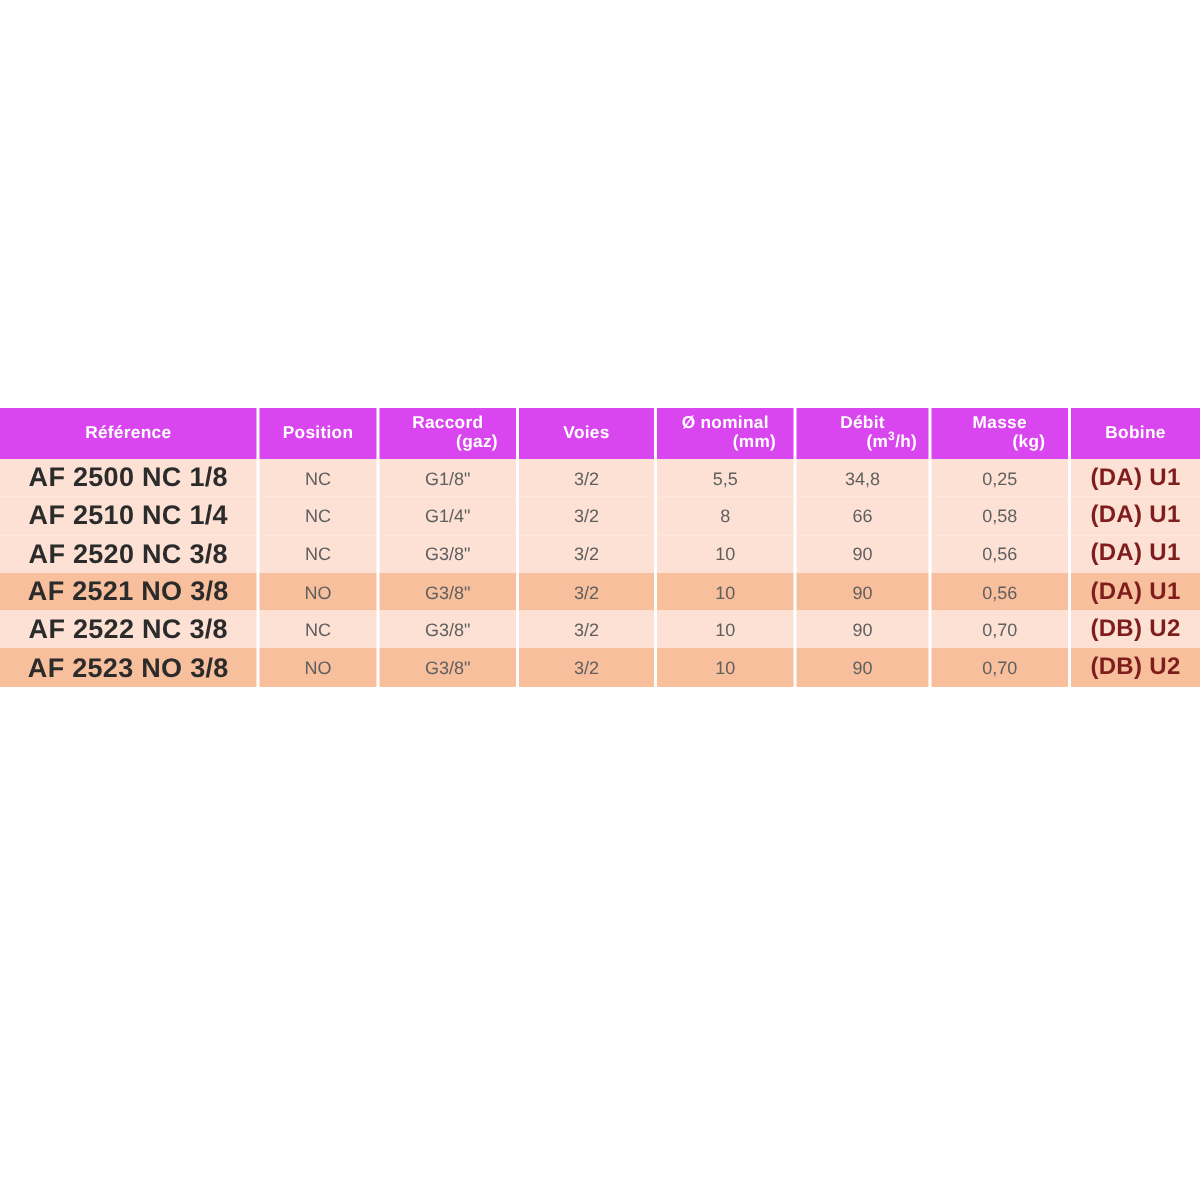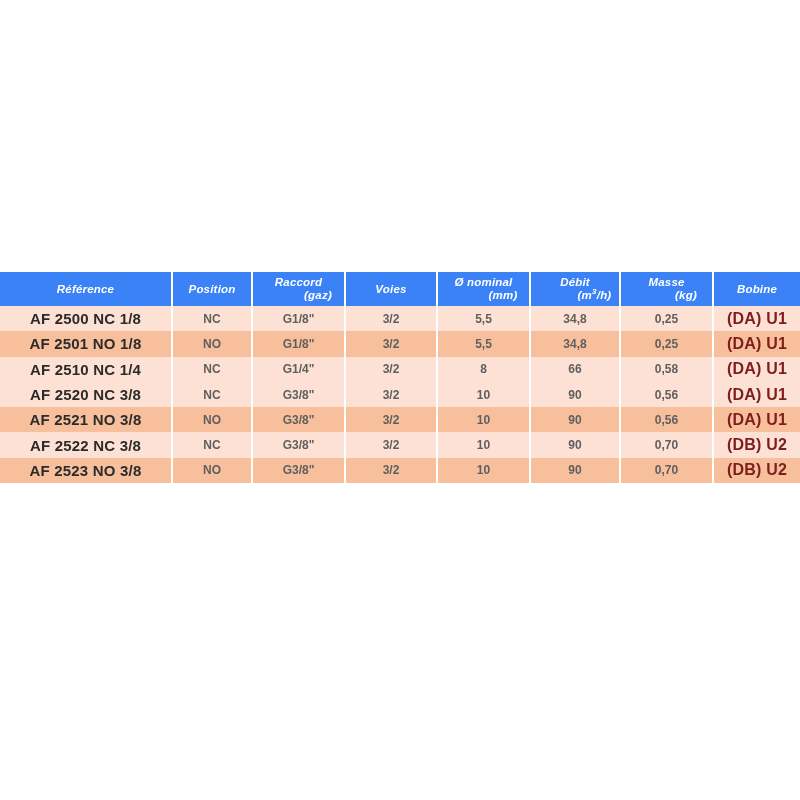--- a/index.html
+++ b/index.html
@@ -36,47 +36,46 @@
     border-right: 0;
     padding: 0;
     text-align: center;
     vertical-align: middle;
   }
   table.spec-table th:first-child,
   table.spec-table td:first-child {
     border-left: 0;
   }
   thead.table-head tr {
-    background: #3b82f6;
-    font-style: italic;
+    background: #d946ef;
   }
   thead.table-head th {
     height: 34px;
     color: #ffffff;
     font-size: 11.5px;
     font-weight: bold;
     letter-spacing: 0.2px;
     line-height: 13px;
   }
   thead.table-head th .hdr-l1 { display: block; }
   thead.table-head th .hdr-l2 { display: block; margin-left: 39px; }
   tbody.table-body tr {
     height: 25.3px;
   }
   tbody.table-body tr.row-light { background: #FCE1D4; }
   tbody.table-body tr.row-dark  { background: #F8BF9D; }
   td.cell-ref {
-    font-size: 15px;
+    font-size: 18px;
     font-weight: bold;
     color: #2b2b2b;
     letter-spacing: 0.2px;
   }
   td.cell-val {
     font-size: 12px;
-    font-weight: bold;
+    font-weight: normal;
     color: #5f5f5f;
   }
   td.cell-coil {
     font-size: 16px;
     font-weight: bold;
     color: #7f1d1d;
     letter-spacing: 0.2px;
   }
   .sup {
     font-size: 0.7em;
@@ -146,30 +145,20 @@
           <tr class="row-light">
             <td class="cell-ref">AF 2500 NC 1/8</td>
             <td class="cell-val">NC</td>
             <td class="cell-val">G1/8"</td>
             <td class="cell-val">3/2</td>
             <td class="cell-val">5,5</td>
             <td class="cell-val">34,8</td>
             <td class="cell-val">0,25</td>
             <td class="cell-coil">(DA) U1</td>
           </tr>
-          <tr class="row-dark">
-            <td class="cell-ref">AF 2501 NO 1/8</td>
-            <td class="cell-val">NO</td>
-            <td class="cell-val">G1/8"</td>
-            <td class="cell-val">3/2</td>
-            <td class="cell-val">5,5</td>
-            <td class="cell-val">34,8</td>
-            <td class="cell-val">0,25</td>
-            <td class="cell-coil">(DA) U1</td>
-          </tr>
           <tr class="row-light">
             <td class="cell-ref">AF 2510 NC 1/4</td>
             <td class="cell-val">NC</td>
             <td class="cell-val">G1/4"</td>
             <td class="cell-val">3/2</td>
             <td class="cell-val">8</td>
             <td class="cell-val">66</td>
             <td class="cell-val">0,58</td>
             <td class="cell-coil">(DA) U1</td>
           </tr>

